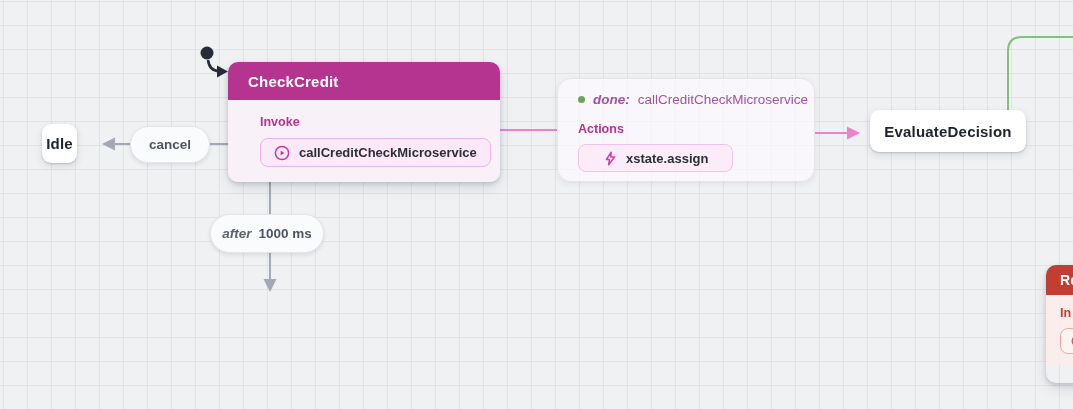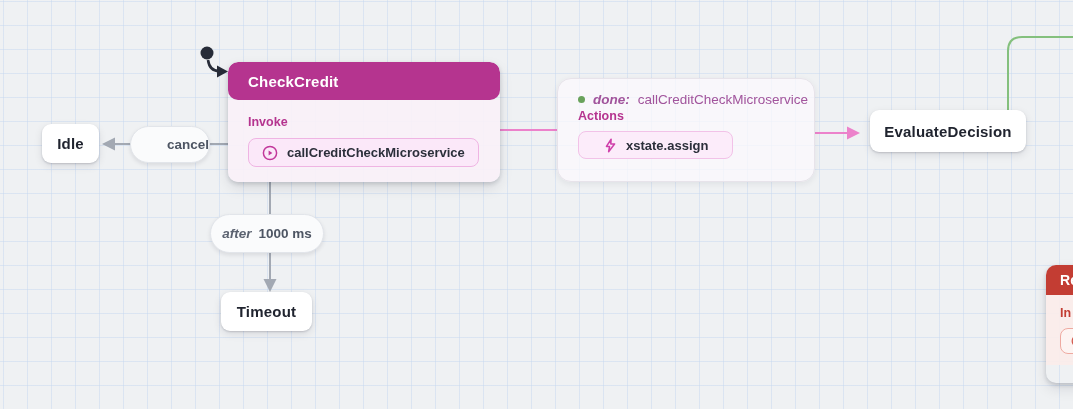--- a/index.html
+++ b/index.html
@@ -64,23 +64,23 @@
   .state-card .hd {
     height: 38px;
     display: flex;
     align-items: center;
     padding: 0 20px;
     color: #ffffff;
     font-weight: bold;
     font-size: 15px;
     letter-spacing: .2px;
   }
-  .state-card.pink .hd { background: #b5348f; border-radius: 10px; }
+  .state-card.pink .hd { background: #b5348f; }
   .state-card.pink .bd { background: rgba(250,241,248,0.90); }
-  .state-card .bd { padding: 15px 20px 17px 20px; }
+  .state-card .bd { padding: 15px 20px 17px 32px; }
   .sec-label { font-size: 12.5px; font-weight: 600; }
   .state-card.pink .sec-label { color: #b5348f; }
 
   .service-pill {
     margin-top: 9px;
     display: inline-flex;
     align-items: center;
     gap: 9px;
     height: 29px;
     padding: 0 13px;
@@ -100,21 +100,21 @@
     width: 258px; height: 104px;
     border-radius: 14px;
     background: rgba(252,250,253,0.72);
     border: 1px solid #e7e3ea;
     box-shadow: 0 2px 6px rgba(15,23,42,0.07);
     padding: 13px 20px;
   }
   .event-row { display: flex; align-items: center; gap: 8px; font-size: 13.5px; color: #a1549c; }
   .event-row .dot { width: 7px; height: 7px; border-radius: 50%; background: #69a25b; flex: none; }
   .event-row .kw { font-style: italic; font-weight: 600; }
-  .event-card .sec-label { margin-top: 2px; color: #b5348f; }
+  .event-card .sec-label { margin-top: 15px; color: #b5348f; }
   .action-pill {
     margin-top: 8px;
     display: inline-flex;
     align-items: center;
     gap: 8px;
     height: 28px;
     padding: 0 24px;
     border-radius: 8px;
     background: #fcecfa;
     border: 1px solid #f2c2e8;
@@ -157,25 +157,25 @@
 
     <path d="M 1073 37 H 1022 Q 1008 37 1008 51 V 110" fill="none" stroke="#84c07d" stroke-width="2"></path>
 
     <g>
       <circle cx="207" cy="53" r="6.5" fill="#272c38"></circle>
       <path d="M 208 60 C 209 67 213 71 219 71" fill="none" stroke="#272c38" stroke-width="2.6"></path>
       <polygon points="228,71.5 217,65.5 217,77.5" fill="#272c38"></polygon>
     </g>
   </svg>
 
-  <div class="node" style="left:42px; top:124px; width:57px; height:39px;">
+  <div class="node" style="left:42px; top:124px; width:35px; height:39px;">
     <span>Idle</span>
   </div>
 
-  <div class="edge-pill" style="left:130px; top:126px; width:80px; height:37px;justify-content:flex-end;">
+  <div class="edge-pill" style="left:130px; top:126px; width:80px; height:37px;">
     <span>cancel</span>
   </div>
 
   <div class="state-card pink" style="left:228px; top:62px; width:272px; height:120px;">
     <div class="hd">
       <span>CheckCredit</span>
     </div>
     <div class="bd">
       <div class="sec-label">Invoke</div>
       <div class="service-pill">
@@ -205,23 +205,20 @@
 
   <div class="node" style="left:862px; top:110px; width:156px; height:42px;margin-left:8px;">
     <span>EvaluateDecision</span>
   </div>
 
   <div class="edge-pill" style="left:210px; top:214px; width:114px; height:39px;">
     <span class="kw-italic">after</span>
     <span>1000 ms</span>
   </div>
 
-  <div class="node" style="left:221px; top:292px; width:91px; height:39px;">
-    <span>Timeout</span>
-  </div>
 
   <div class="state-card red" style="left:1046px; top:265px; width:130px; height:118px;">
     <div class="hd">
       <span>Re</span>
     </div>
     <div class="bd">
       <div class="sec-label">In</div>
       <div class="service-pill">
         <svg width="14" height="14" viewBox="0 0 16 16">
           <circle cx="8" cy="8" r="6.6" fill="none" stroke="#d2574b" stroke-width="1.5"></circle>

